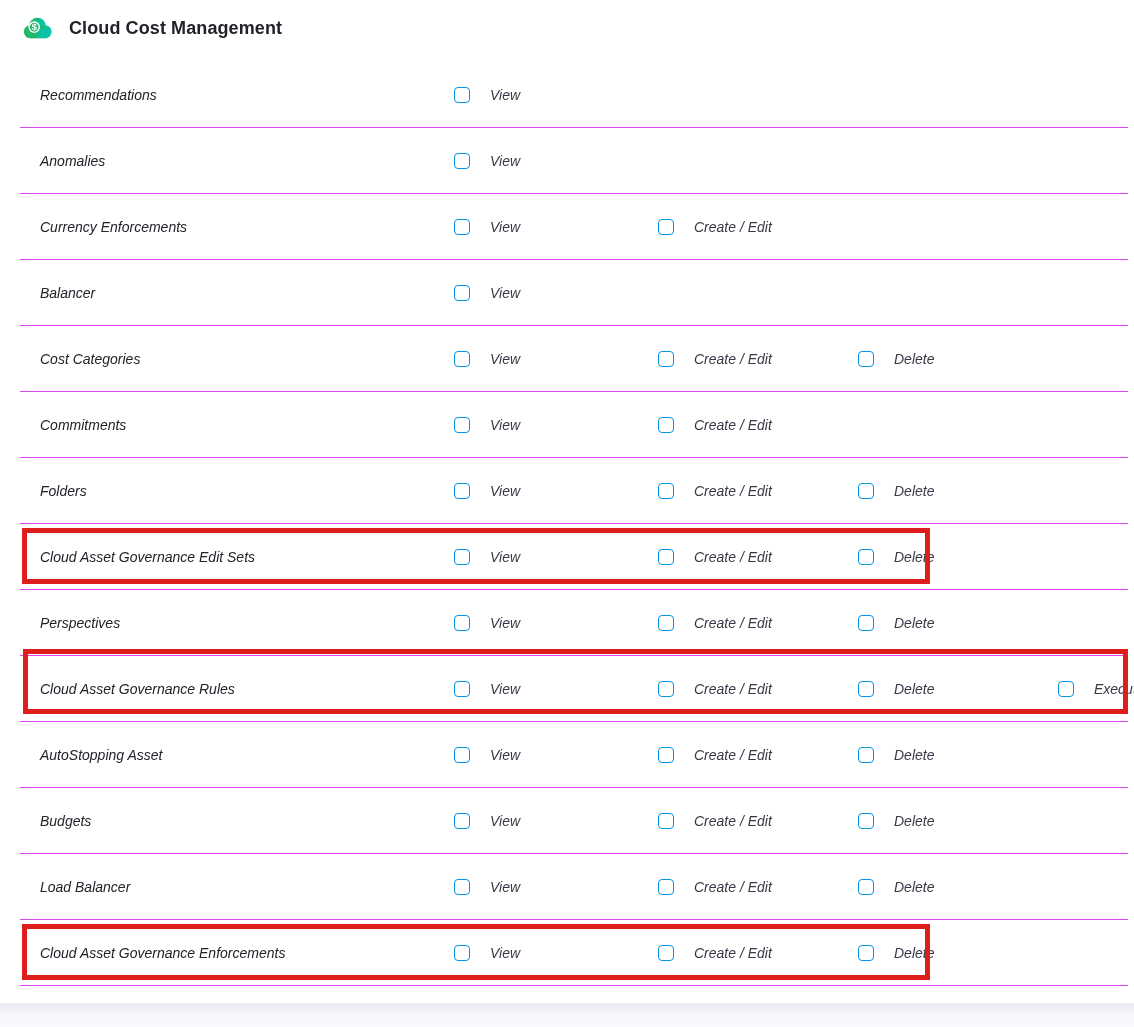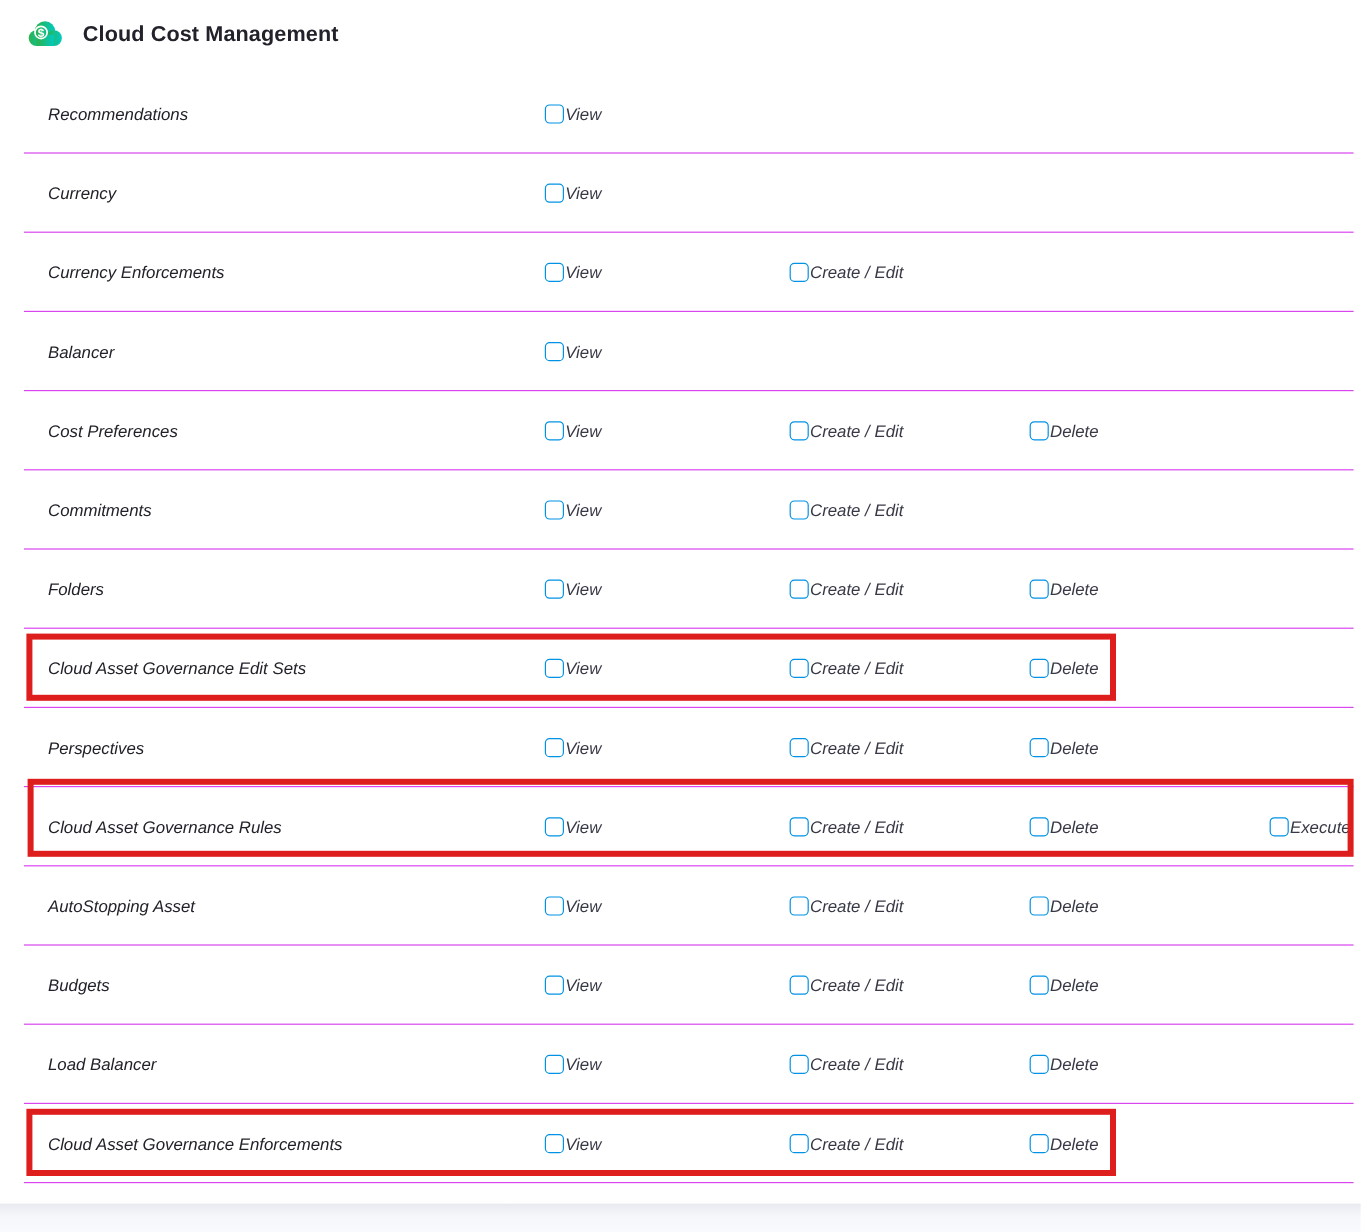--- a/index.html
+++ b/index.html
@@ -31,21 +31,21 @@
     position: relative; height: 65px;
     border-bottom: 1px solid #d946ef;
     font-style: italic;
   }
   .row-label {
     position: absolute; left: 20px; top: 50%; transform: translateY(-50%);
     font-size: 14px; color: #22222a; white-space: nowrap;
   }
   .perm {
     position: absolute; top: 50%; transform: translateY(-50%);
-    display: flex; align-items: center; gap: 1px; cursor: pointer;
+    display: flex; align-items: center; gap: 20px; cursor: pointer;
     white-space: nowrap;
     padding-left: 26px;
   }
   .col-view       { left: 408px; }
   .col-create_edit{ left: 612px; }
   .col-delete     { left: 812px; text-align: center; }
   .col-execute    { left: 1012px; align-items: center; }
   .cb {
     width: 16px; height: 16px; box-sizing: border-box;
     border: 1.5px solid #0092e4; border-radius: 4px; background: #fff;
@@ -92,21 +92,21 @@
 
 <div class="table">
     <div class="row">
     <span class="row-label">Recommendations</span>
   <label class="perm col-view">
         <span class="cb"></span>
         <span class="perm-label">View</span>
       </label>
     </div>
     <div class="row">
-    <span class="row-label">Currency</span>
+    <span class="row-label">Anomalies</span>
   <label class="perm col-view">
         <span class="cb"></span>
         <span class="perm-label">View</span>
       </label>
     </div>
     <div class="row">
     <span class="row-label">Currency Enforcements</span>
   <label class="perm col-view">
         <span class="cb"></span>
         <span class="perm-label">View</span>
@@ -117,21 +117,21 @@
       </label>
     </div>
     <div class="row">
     <span class="row-label">Balancer</span>
   <label class="perm col-view">
         <span class="cb"></span>
         <span class="perm-label">View</span>
       </label>
     </div>
     <div class="row">
-    <span class="row-label">Cost Preferences</span>
+    <span class="row-label">Cost Categories</span>
   <label class="perm col-view">
         <span class="cb"></span>
         <span class="perm-label">View</span>
       </label>
       <label class="perm col-create_edit">
         <span class="cb"></span>
         <span class="perm-label">Create / Edit</span>
       </label>
       <label class="perm col-delete">
         <span class="cb"></span>

